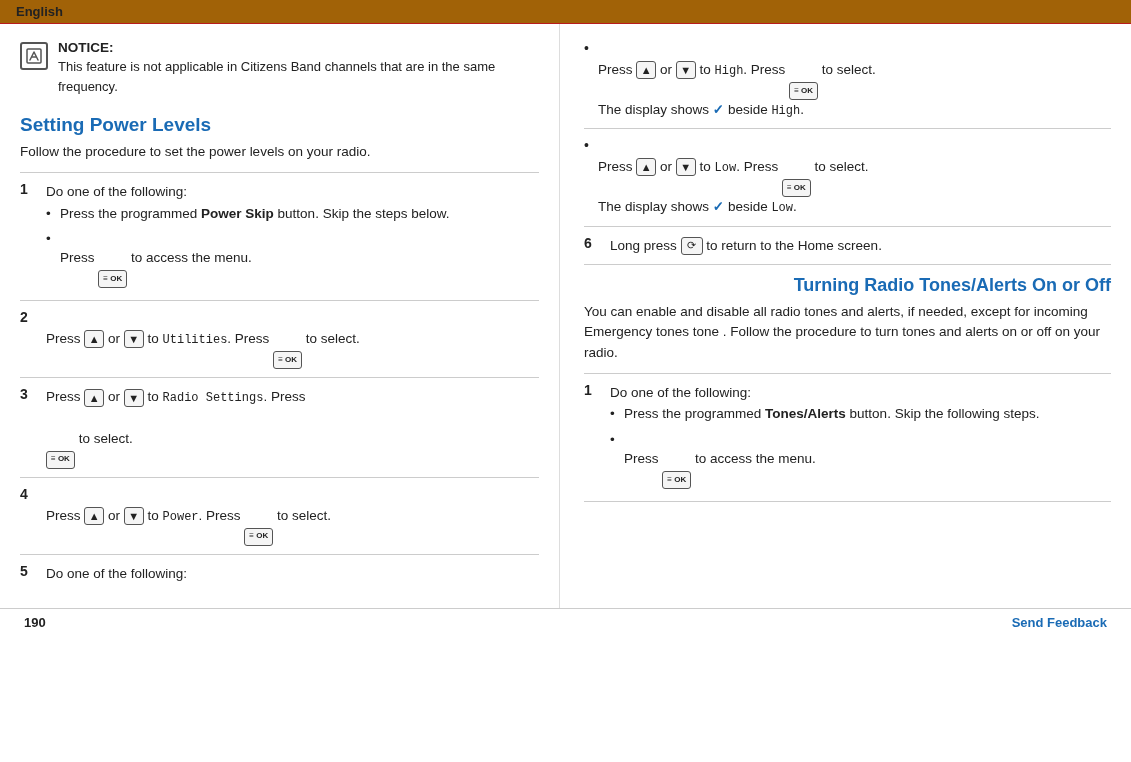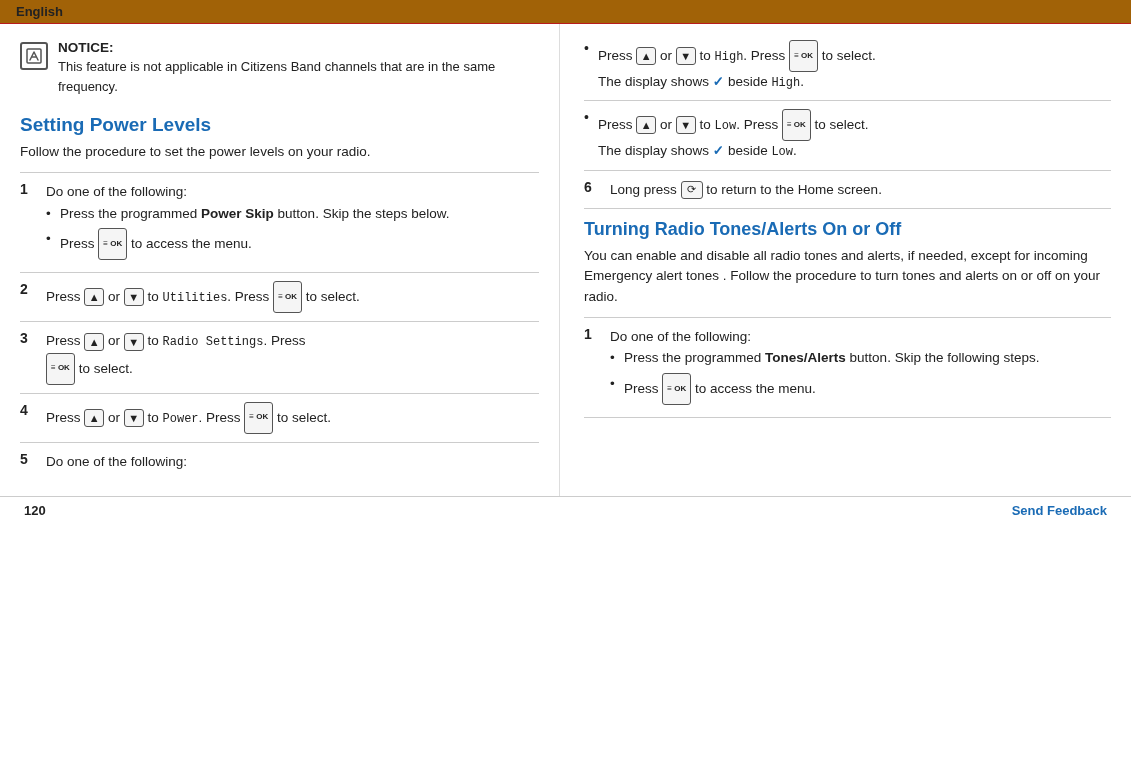--- a/index.html
+++ b/index.html
@@ -157,21 +157,22 @@
       align-items: center;
       justify-content: center;
       border: 1.5px solid #555;
       border-radius: 3px;
       padding: 1px 4px;
       font-size: 9px;
       font-weight: bold;
       background: #f5f5f5;
       vertical-align: middle;
       min-width: 24px;
-      height: 32px;
+      height: 18px;
+      margin-top: 42px;
     }
 
     .btn-home {
       display: inline-flex;
       align-items: center;
       justify-content: center;
       border: 1.5px solid #555;
       border-radius: 3px;
       padding: 1px 4px;
       font-size: 10px;
@@ -341,36 +342,36 @@
       </p>
     </div>
 
     <div class="step6-block" style="margin-top:8px;">
       <div class="step-num">6</div>
       <div class="step-content">
         Long press <span class="btn-home" style="font-size:11px;">⟳</span> to return to the Home screen.
       </div>
     </div>
 
-    <div class="section-title" style="font-size:18px; margin-top:8px;">Turning Radio Tones/Alerts On or Off</div>
-
-    <p class="intro-text" style="margin-bottom:10px;">You can enable and disable all radio tones and alerts, if needed, except for incoming Emergency alert tones . Follow the procedure to turn tones and alerts on or off on your radio.</p>
+    <div class="section-title" style="font-size:18px; margin-top:8px;text-align:right;">Turning Radio Tones/Alerts On or Off</div>
+
+    <p class="intro-text" style="margin-bottom:10px;">You can enable and disable all radio tones and alerts, if needed, except for incoming Emergency tones tone . Follow the procedure to turn tones and alerts on or off on your radio.</p>
 
     <div class="step-block" style="border-top: 1px solid #ccc; border-bottom: 1px solid #ccc;">
       <div class="step-num">1</div>
       <div class="step-content">
         <span>Do one of the following:</span>
         <ul>
           <li>Press the programmed <strong>Tones/Alerts</strong> button. Skip the following steps.</li>
           <li>Press <span class="btn-ok">
                 <span style="font-size:8px; font-weight:bold;">≡ OK</span>
               </span> to access the menu.</li>
         </ul>
       </div>
     </div>
 
   </div>
 </div>
 
 <div class="page-footer">
-  <span class="page-number">120</span>
+  <span class="page-number">190</span>
   <a class="send-feedback" href="#">Send Feedback</a>
 </div>
 
 </body></html>

